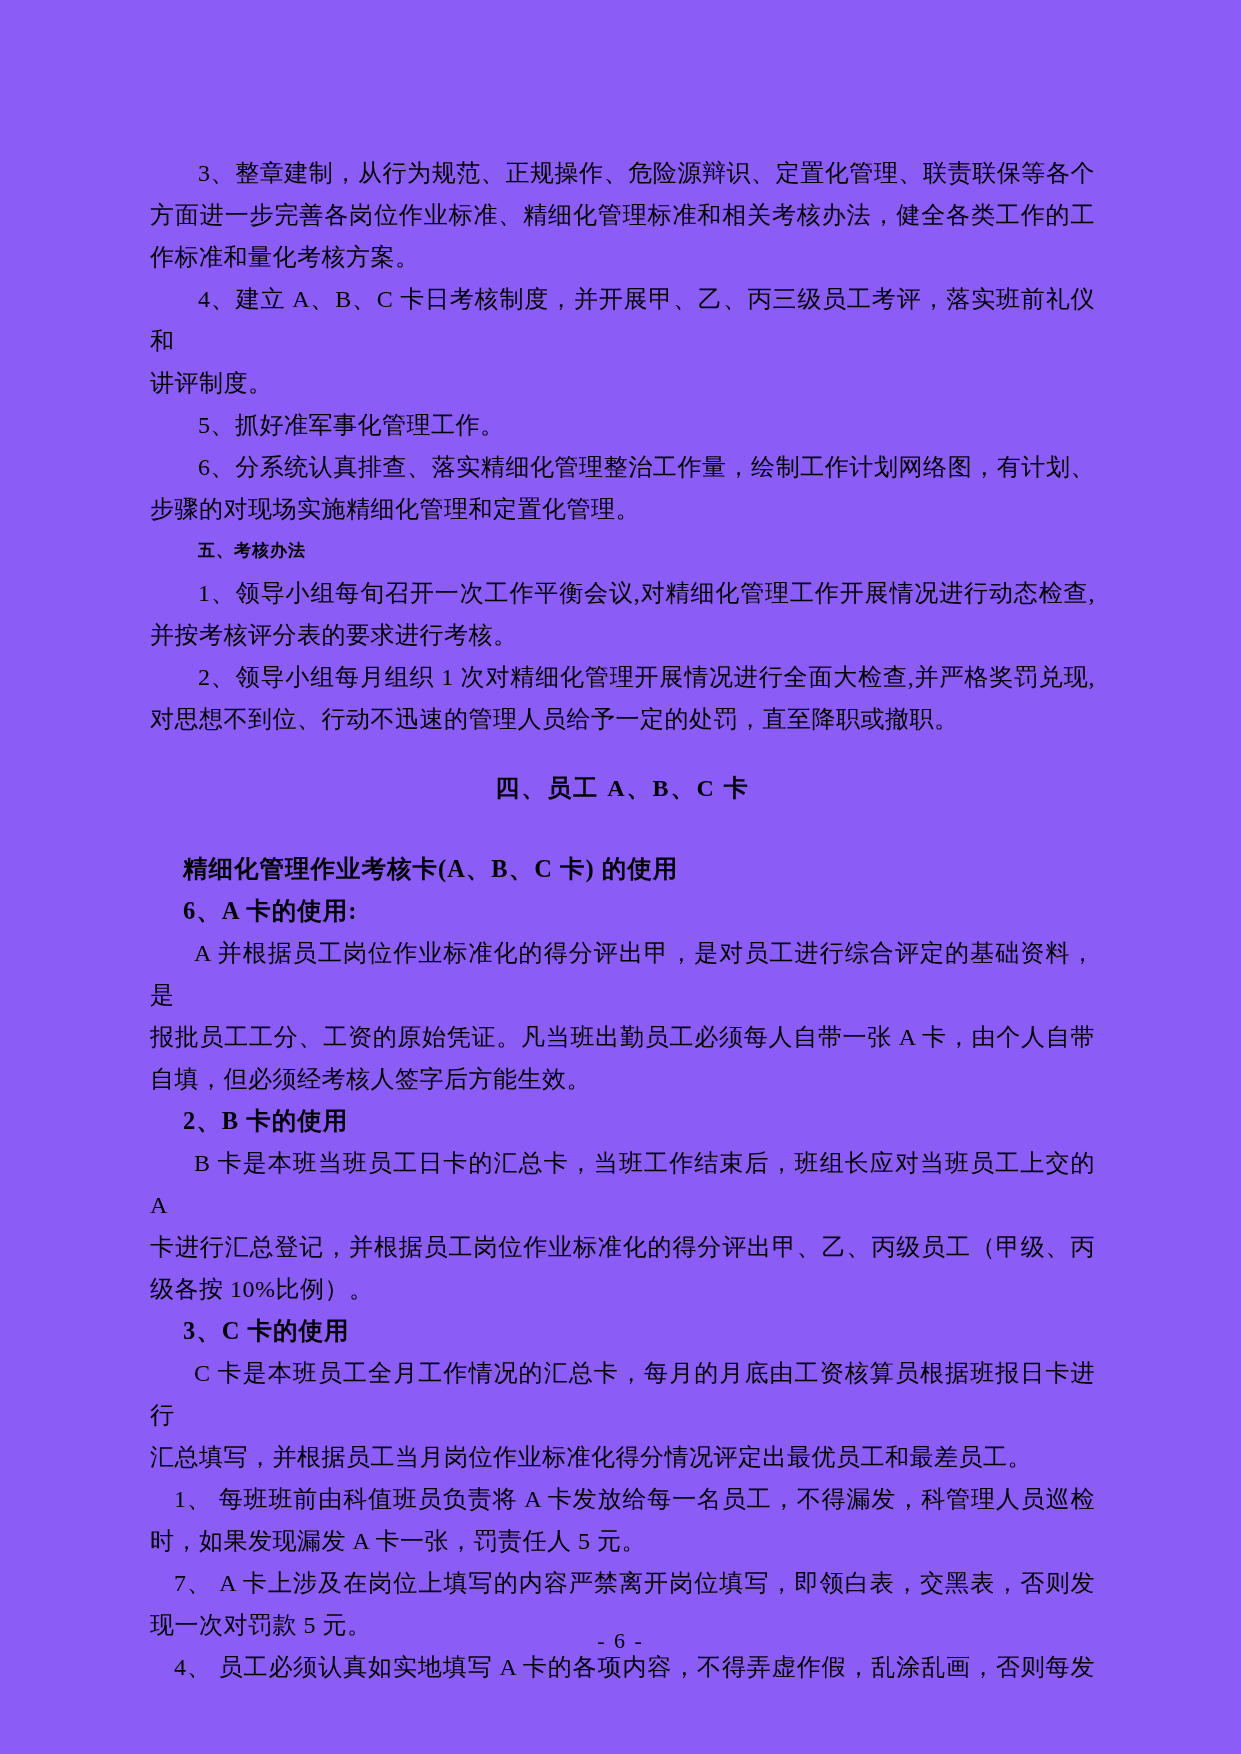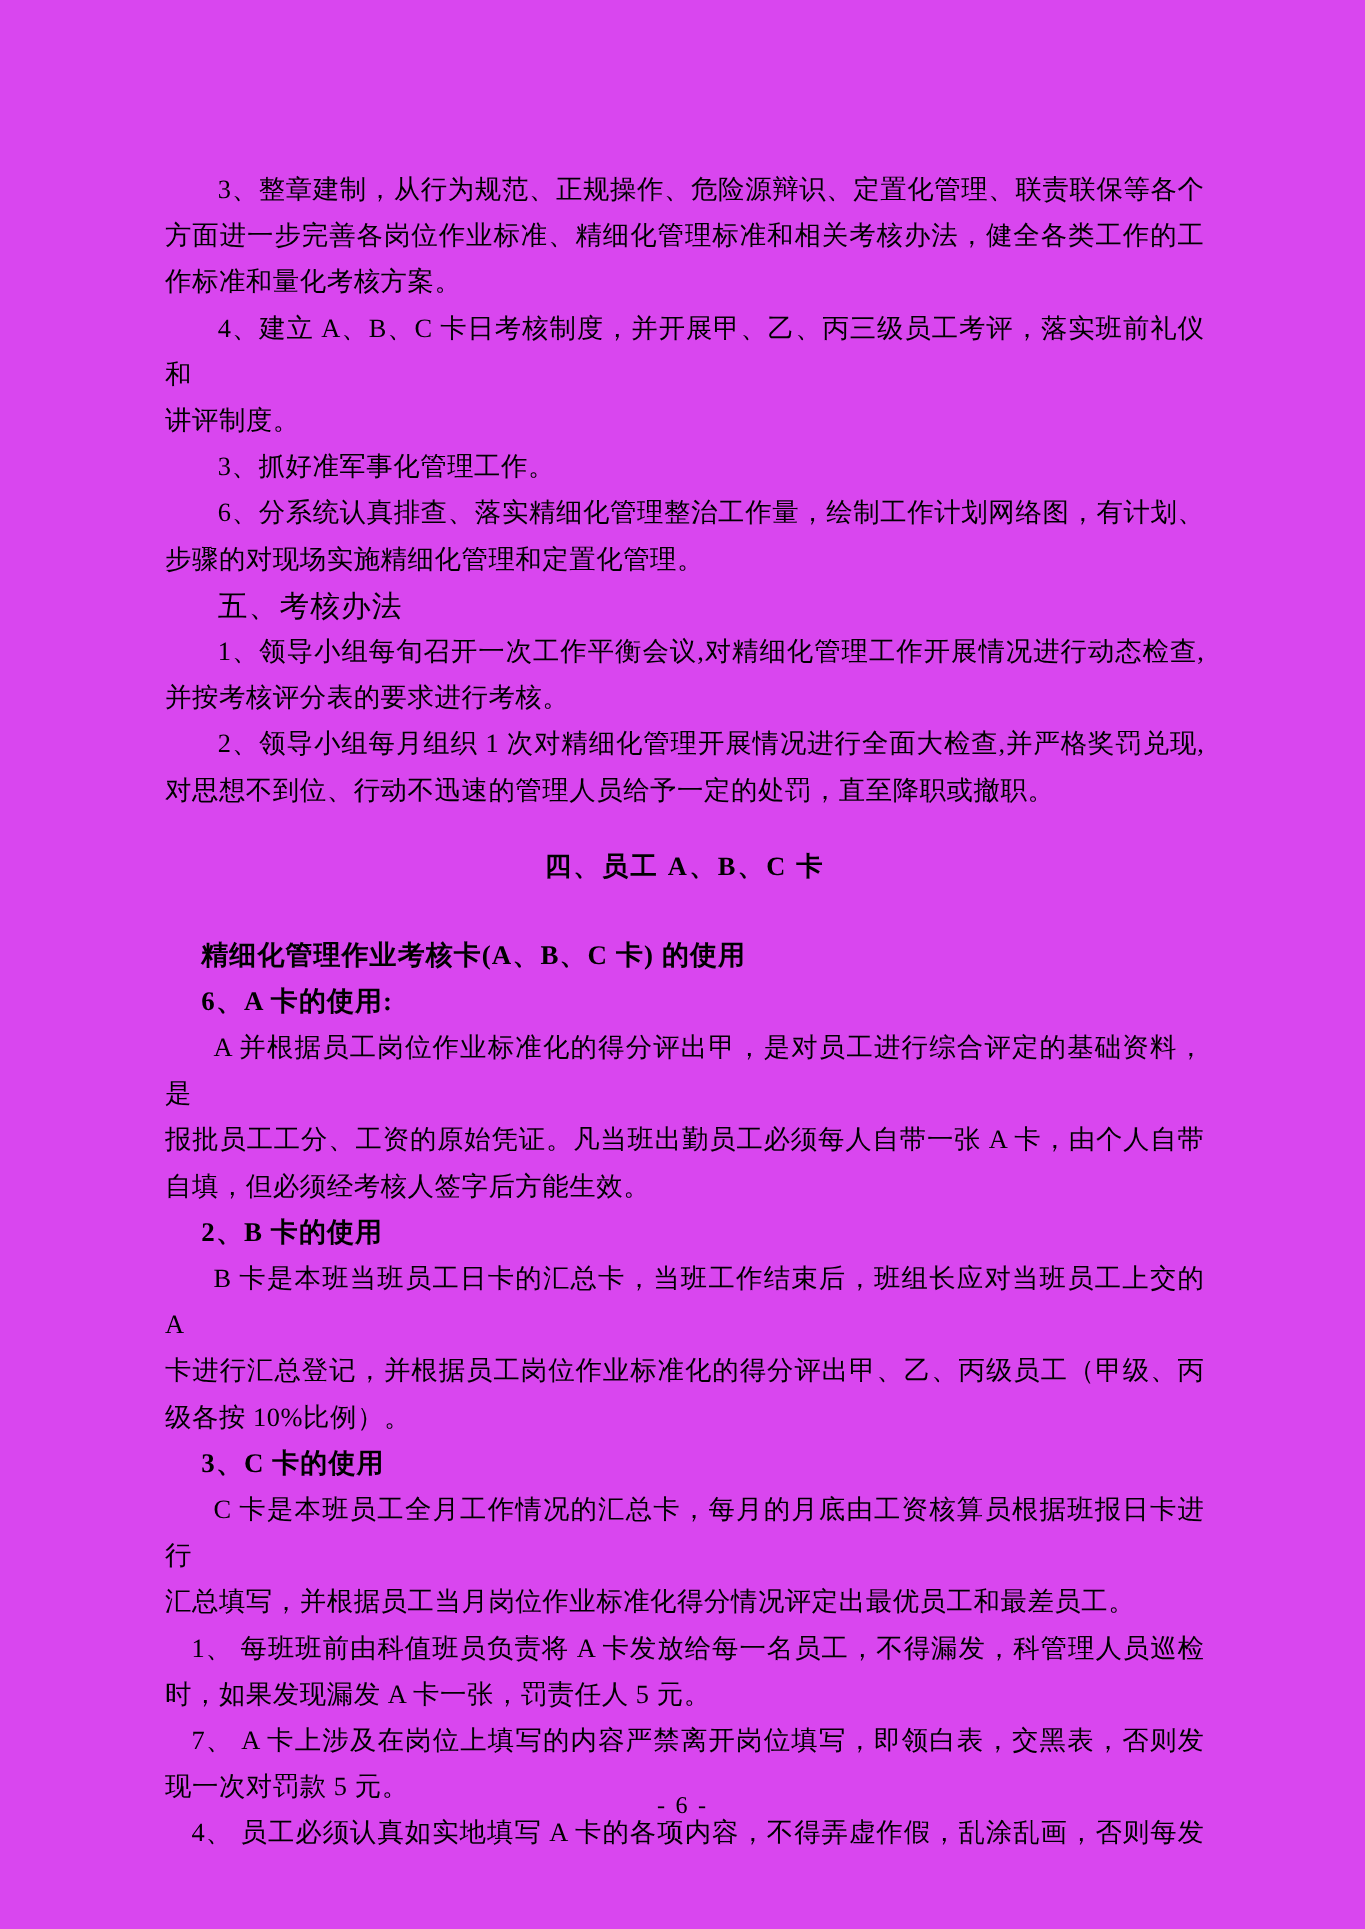--- a/index.html
+++ b/index.html
@@ -1,20 +1,20 @@
 <!DOCTYPE html>
 <html><head>
 <meta charset="utf-8">
 <style>
   html,body { margin:0; padding:0; background:#e8e8e8; }
   .page {
     position:relative;
     width:1241px; height:1754px;
     margin:0 auto;
-    background:#d946ef;
+    background:#8b5cf6;
     color:#000000;
     font-family:"Liberation Serif","DejaVu Serif",serif;
     overflow:hidden;
   }
   .content {
     position:absolute;
     left:150px; top:152px;
     width:945px;
   }
   .line {
@@ -26,22 +26,22 @@
   
   .j {
     text-align:justify;
     text-justify:inter-character;
     text-align-last:justify;
   }
   .i48 { text-indent:48px; }   
   .i44 { text-indent:44px; }   
   .i24 { text-indent:24px; }   
   .h5 {
-    font-weight:normal;
-    font-size:27px;
+    font-weight:bold;
+    font-size:17px;
     padding-left:48px;
     letter-spacing:1px;
   }
   .sub {
     font-weight:bold;
     font-size:24.5px;
     padding-left:33px;
     letter-spacing:1px;
   }
   .chapter-title {
@@ -67,21 +67,21 @@
 <div class="page">
   <div class="content">
 
     <div class="line j i48">3、整章建制，从行为规范、正规操作、危险源辩识、定置化管理、联责联保等各个</div>
     <div class="line j">方面进一步完善各岗位作业标准、精细化管理标准和相关考核办法，健全各类工作的工</div>
     <div class="line">作标准和量化考核方案。</div>
 
     <div class="line j i48">4、建立 A、B、C 卡日考核制度，并开展甲、乙、丙三级员工考评，落实班前礼仪和</div>
     <div class="line">讲评制度。</div>
 
-    <div class="line i48">3、抓好准军事化管理工作。</div>
+    <div class="line i48">5、抓好准军事化管理工作。</div>
 
     <div class="line j i48">6、分系统认真排查、落实精细化管理整治工作量，绘制工作计划网络图，有计划、</div>
     <div class="line">步骤的对现场实施精细化管理和定置化管理。</div>
 
     <div class="line h5">五、考核办法</div>
 
     <div class="line j i48">1、领导小组每旬召开一次工作平衡会议,对精细化管理工作开展情况进行动态检查,</div>
     <div class="line">并按考核评分表的要求进行考核。</div>
 
     <div class="line j i48">2、领导小组每月组织 1 次对精细化管理开展情况进行全面大检查,并严格奖罚兑现,</div>

